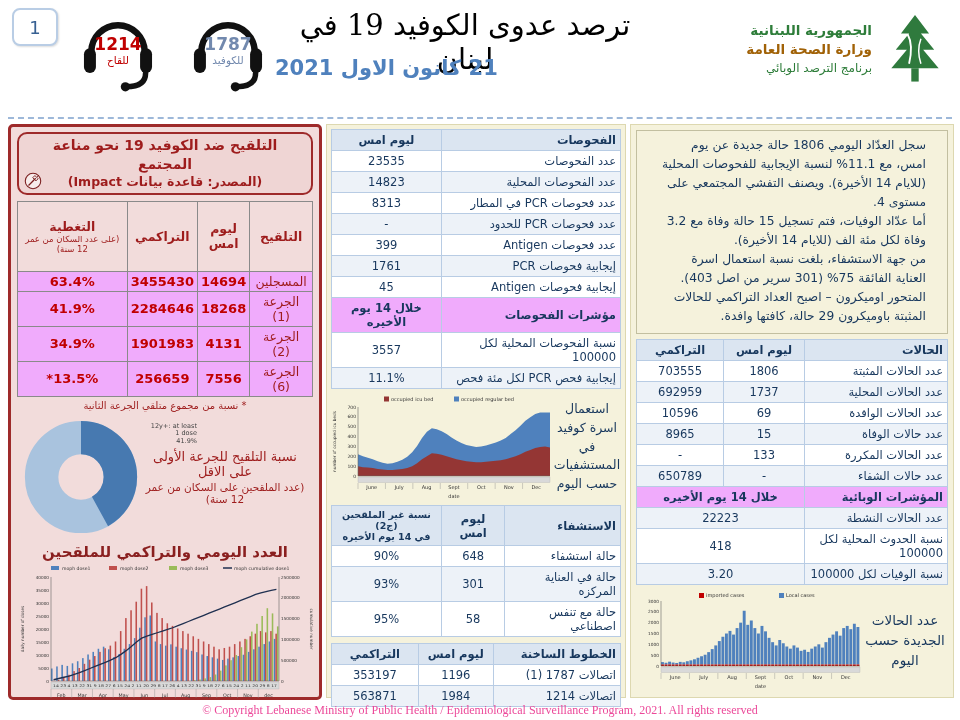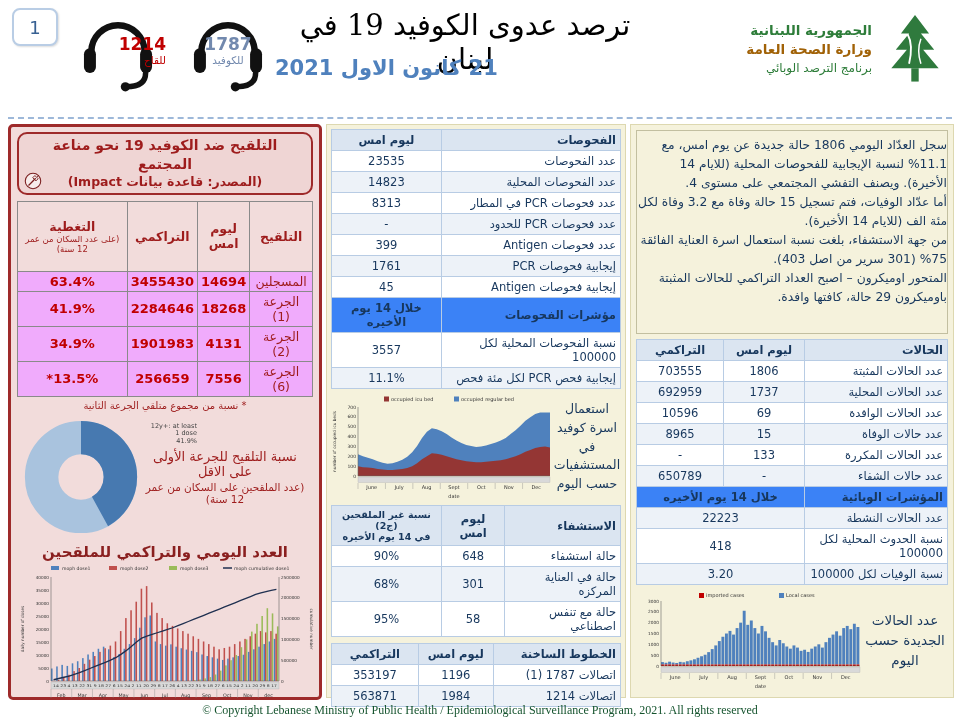--- a/index.html
+++ b/index.html
@@ -7,21 +7,21 @@
   .abs{position:absolute;}
   
   .page-num{left:12px;top:8px;width:42px;height:34px;border:2px solid #B9CDE5;border-radius:8px;
     background:#fff;color:#376092;font-size:18px;display:flex;align-items:center;justify-content:center;
     box-shadow:1px 1px 2px #ddd;}
   .headset{top:4px;width:96px;height:92px;}
   .hs1{left:70px;} .hs2{left:180px;}
   .headset svg{position:absolute;left:0;top:0;width:100%;height:100%;}
   .hs-num{position:absolute;left:0;right:0;top:30px;text-align:center;font-weight:bold;font-size:17px;}
   .hs-lbl{position:absolute;left:0;right:0;top:50px;text-align:center;font-size:10.5px;}
-  .red{color:#C00000;text-align:right;} .blue{color:#7289AE;}
+  .red{color:#C00000;} .blue{color:#7289AE;}
   .title{left:275px;top:8px;width:380px;text-align:center;font-size:29px;color:#000;direction:rtl;
     font-family:"DejaVu Serif","DejaVu Sans",sans-serif;}
   .date{left:275px;top:56px;width:380px;text-align:left;font-size:21px;font-weight:bold;color:#4F81BD;direction:rtl;}
   .logo{right:8px;top:6px;width:300px;height:86px;display:flex;flex-direction:row-reverse;align-items:center;justify-content:flex-start;}
   .logo svg{width:74px;height:78px;flex:0 0 auto;}
   .logo-text{text-align:right;direction:rtl;margin-right:6px;line-height:1.45;}
   .logo-l1{color:#2E7D3A;font-weight:bold;font-size:13.5px;}
   .logo-l2{color:#a16207;font-weight:bold;font-size:13.5px;}
   .logo-l3{color:#2E7D3A;font-size:12px;}
   .divider{left:8px;top:117px;width:944px;border-top:2px dashed #9DB8D9;}
@@ -53,35 +53,35 @@
   .mid-col{left:326px;top:124px;width:300px;height:574px;background:#F5F2DC;border:1px solid #DDD8B0;
     box-sizing:border-box;padding:4px;}
   .blue-table{width:100%;direction:rtl;font-size:11.5px;color:#17375D;background:#fff;}
   .blue-table th,.blue-table td{border:1px solid #B8CCE4;padding:3px 4px;white-space:pre-line;}
   .blue-table th{background:#DBE5F1;font-weight:bold;text-align:right;}
   .blue-table th:nth-child(n+2){text-align:center;}
   .blue-table td{text-align:center;}
   .blue-table td:first-child{text-align:right;}
   .blue-table tbody tr:nth-child(even) td{background:#EDF2F8;}
   .blue-table tbody tr:nth-child(odd) td{background:#fff;}
-  .blue-table tbody tr.subhead td{background:#3b82f6;font-weight:bold;}
+  .blue-table tbody tr.subhead td{background:#f0abfc;font-weight:bold;}
   .hosp-small{font-size:9.5px;}
   .chart-block{display:flex;align-items:center;margin:5px 0;}
   .chart-block svg{flex:0 0 auto;background:#F5F2DC;}
   .side-caption{flex:1;direction:rtl;text-align:center;color:#17375D;font-size:12.5px;line-height:1.5;}
   .hot-table{margin-top:6px;}
   
   .right-col{left:630px;top:124px;width:324px;height:574px;background:#F5F2DC;border:1px solid #DDD8B0;
     box-sizing:border-box;padding:5px;}
-  .summary-box{border:1px solid #C2BFA0;background:#F5F2DC;padding:5px 0;direction:rtl;color:#17375D;
+  .summary-box{border:1px solid #C2BFA0;background:#F5F2DC;padding:5px 21px;direction:rtl;color:#17375D;
     font-size:12.3px;line-height:1.55;text-align:right;height:204px;box-sizing:border-box;overflow:hidden;}
   .cases-table{margin-top:5px;}
   .cases-caption{font-size:13.5px;}
   
-  .footer{left:0;top:703px;width:960px;text-align:center;color:#14532d;font-size:12px;
+  .footer{left:0;top:703px;width:960px;text-align:center;color:#ec4899;font-size:12px;
     font-family:"Liberation Serif","DejaVu Serif",serif;}
 </style>
 </head>
 <body>
 
 <div class="abs page-num">1</div>
 
 <div class="abs headset hs1">
   <svg viewBox="0 0 100 100">
     <path d="M21 60 v-8 a29 29 0 0 1 58 0 v8" fill="none" stroke="#111" stroke-width="7"></path>
@@ -457,21 +457,21 @@
     </thead>
     <tbody>
         <tr>
           <td>حالة استشفاء</td>
           <td>648</td>
           <td>90%</td>
         </tr>
         <tr>
           <td>حالة في العناية المركزه</td>
           <td>301</td>
-          <td>68%</td>
+          <td>93%</td>
         </tr>
         <tr>
           <td>حالة مع تنفس اصطناعي</td>
           <td>58</td>
           <td>95%</td>
         </tr>
       </tbody>
   </table>
 
   <table class="blue-table hot-table">

